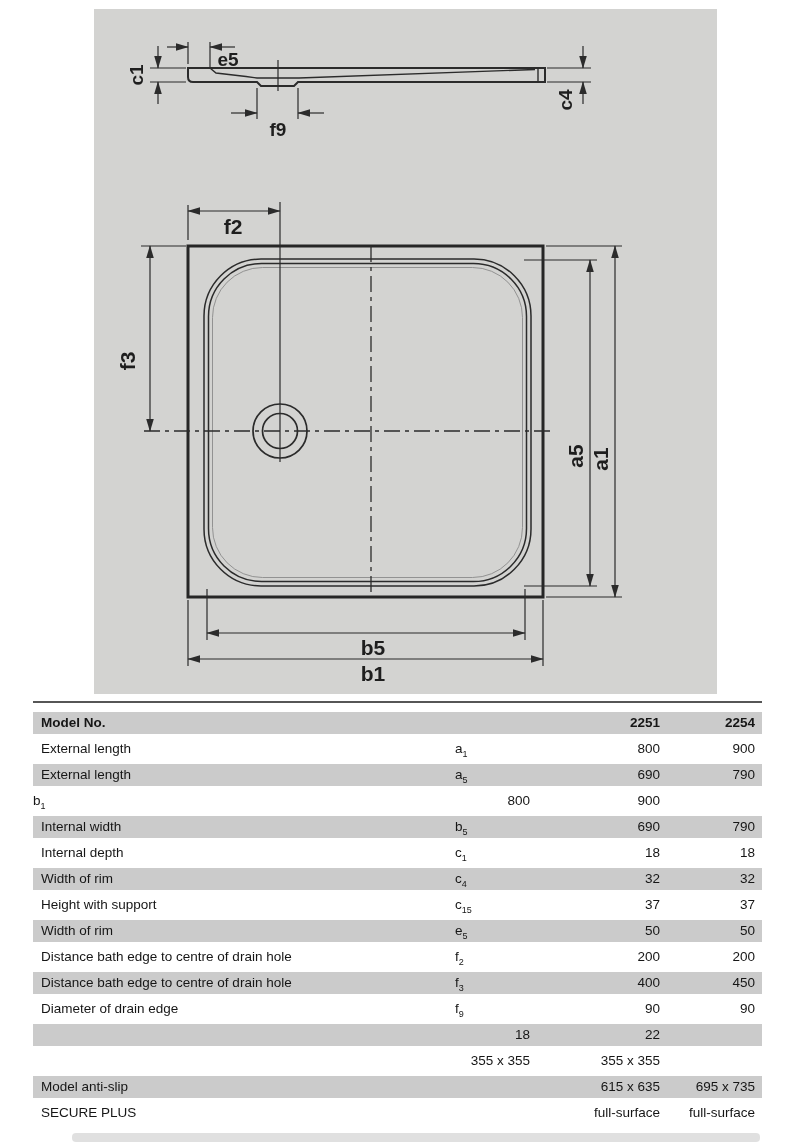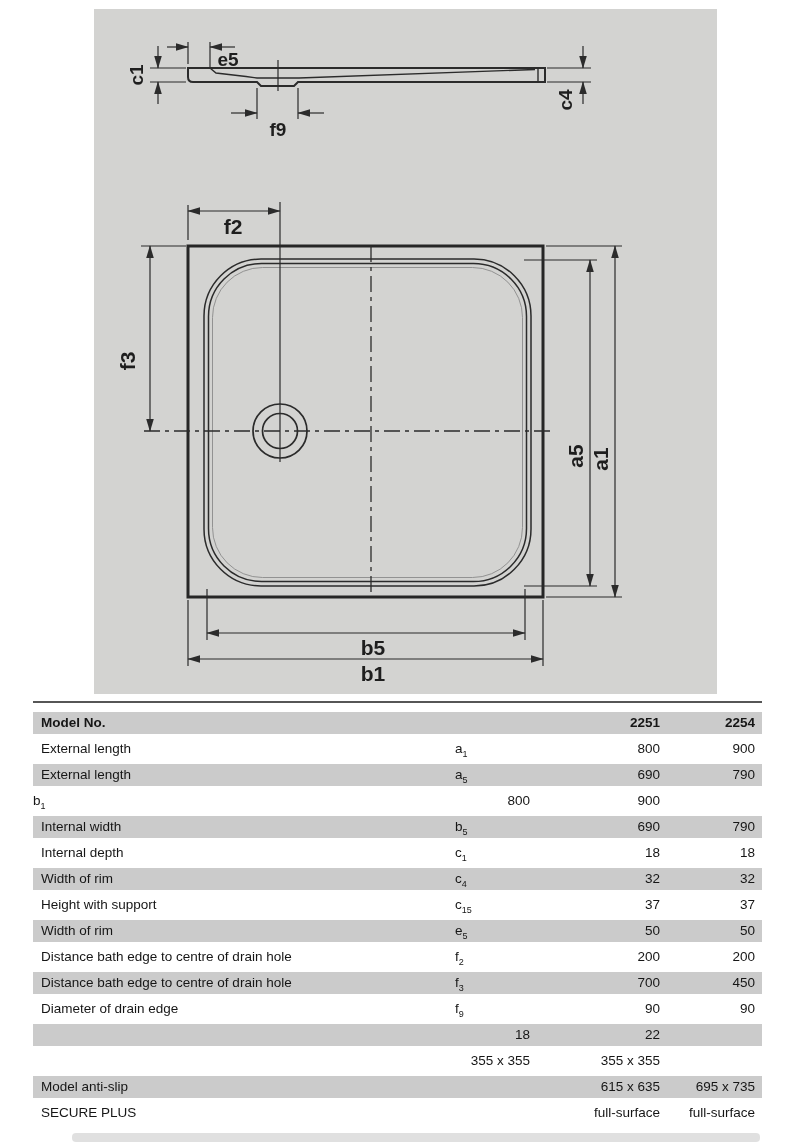--- a/index.html
+++ b/index.html
@@ -194,21 +194,21 @@
   </div>
       <div class="tr">
     <div class="td label">Distance bath edge to centre of drain hole</div>
     <div class="td sym"><span class="symbase">f</span><sub class="symsub">2</sub></div>
     <div class="td val">200</div>
     <div class="td val">200</div>
   </div>
       <div class="tr shade">
     <div class="td label">Distance bath edge to centre of drain hole</div>
     <div class="td sym"><span class="symbase">f</span><sub class="symsub">3</sub></div>
-    <div class="td val">700</div>
+    <div class="td val">400</div>
     <div class="td val">450</div>
   </div>
       <div class="tr">
     <div class="td label">Diameter of drain edge</div>
     <div class="td sym"><span class="symbase">f</span><sub class="symsub">9</sub></div>
     <div class="td val">90</div>
     <div class="td val">90</div>
   </div>
       <div class="tr shade">
     <div class="td sym"><span class="symbase"></span><sub class="symsub"></sub></div>

